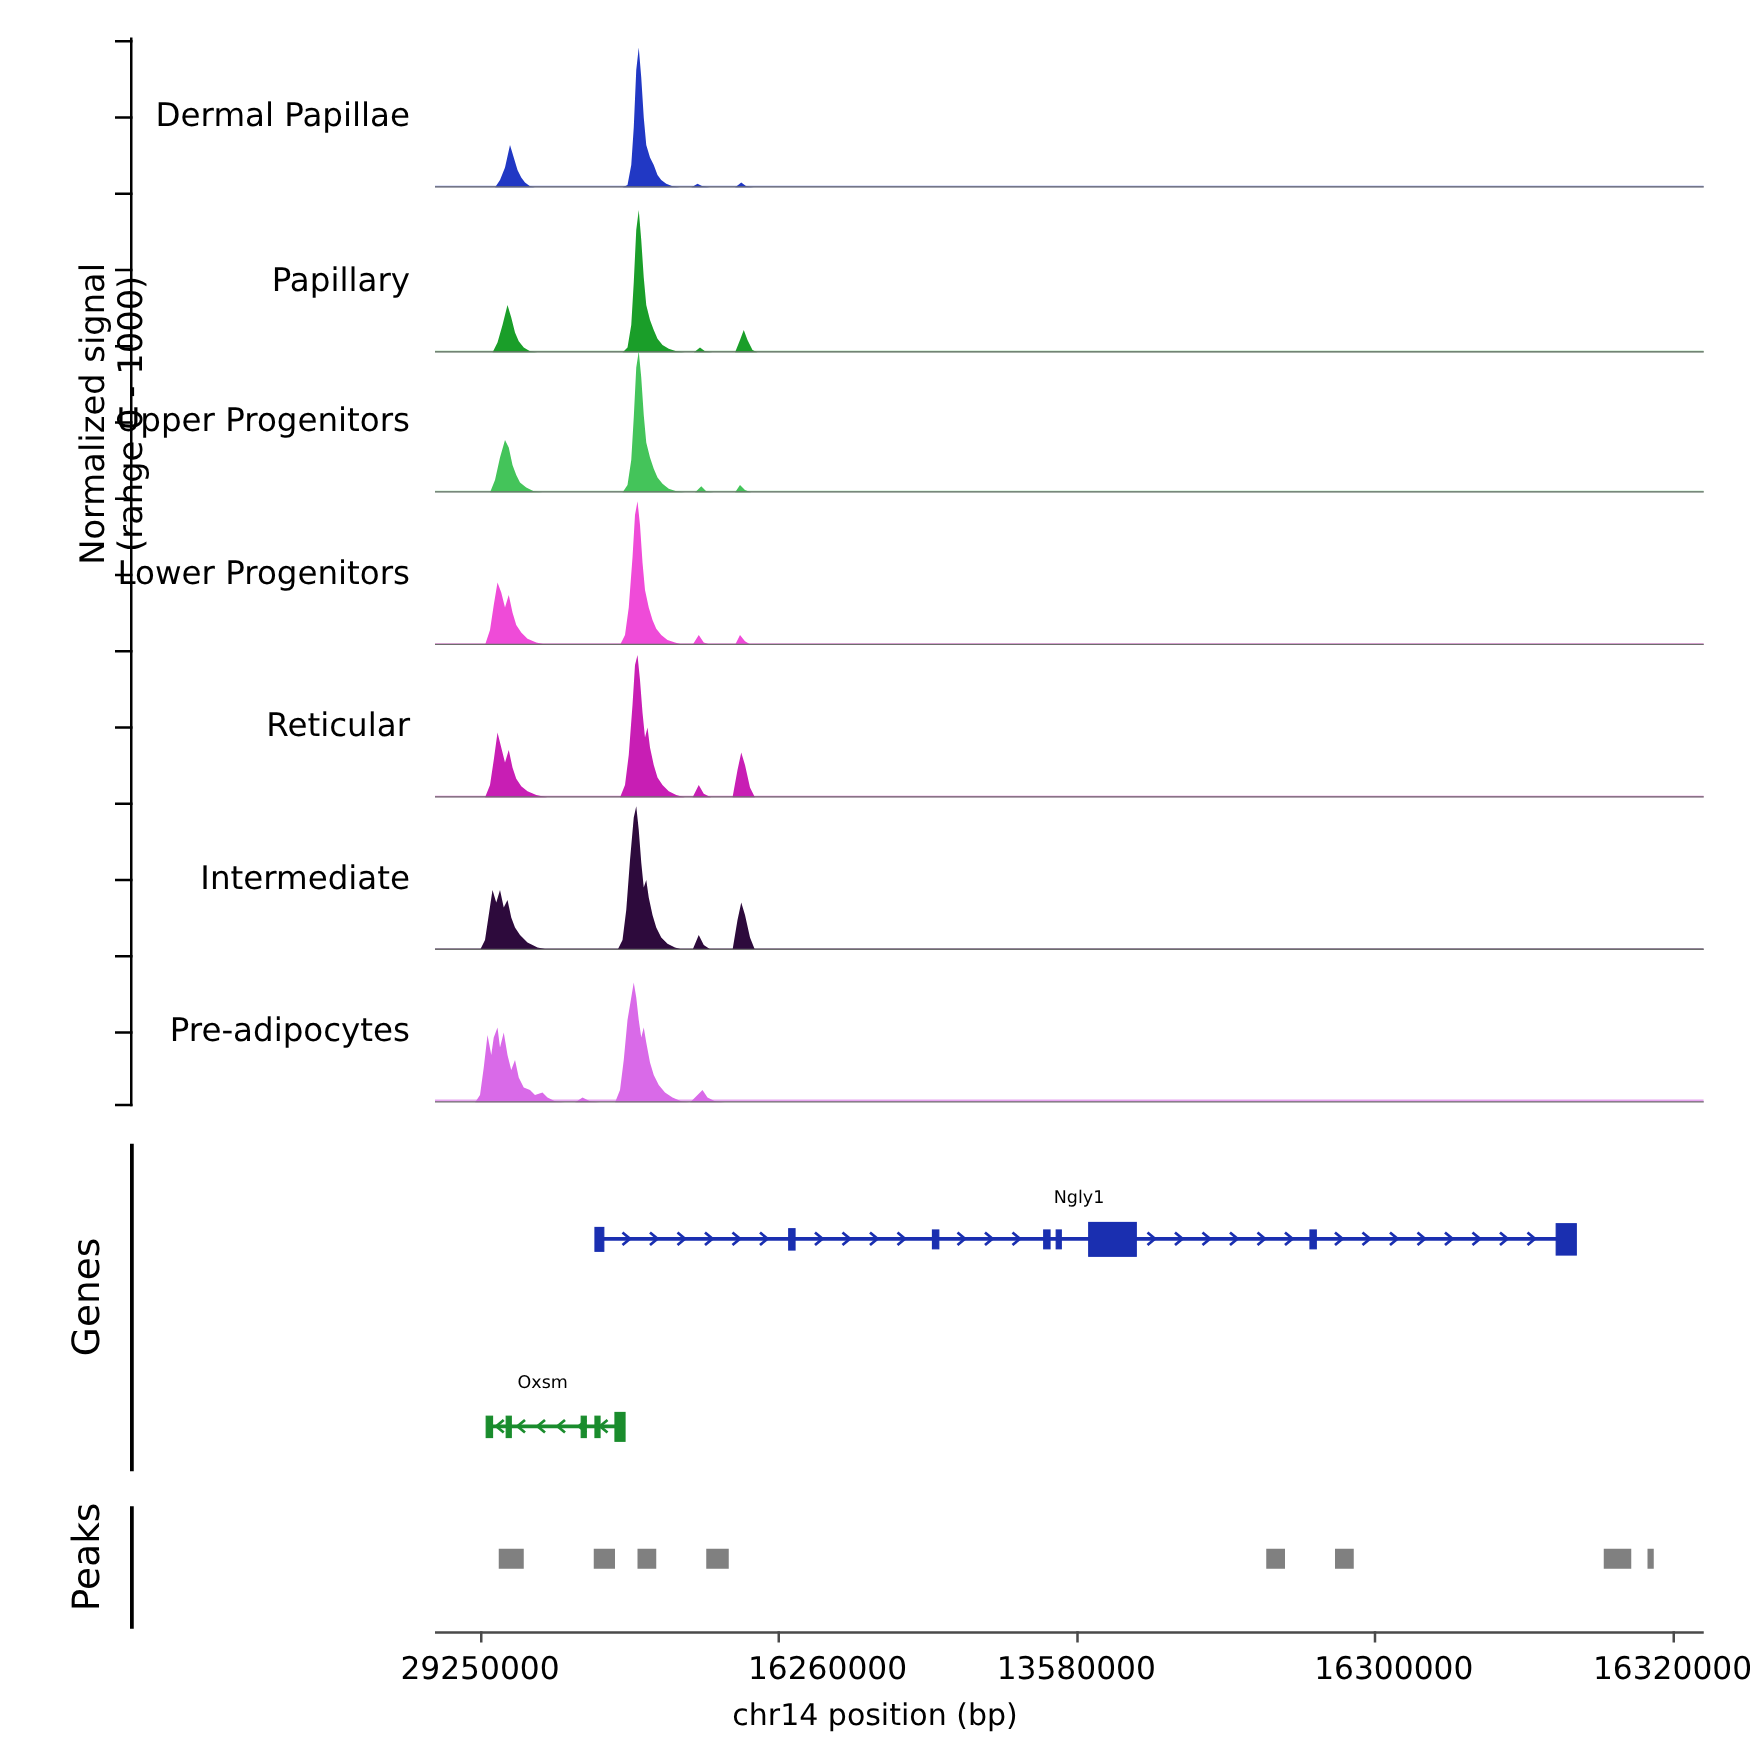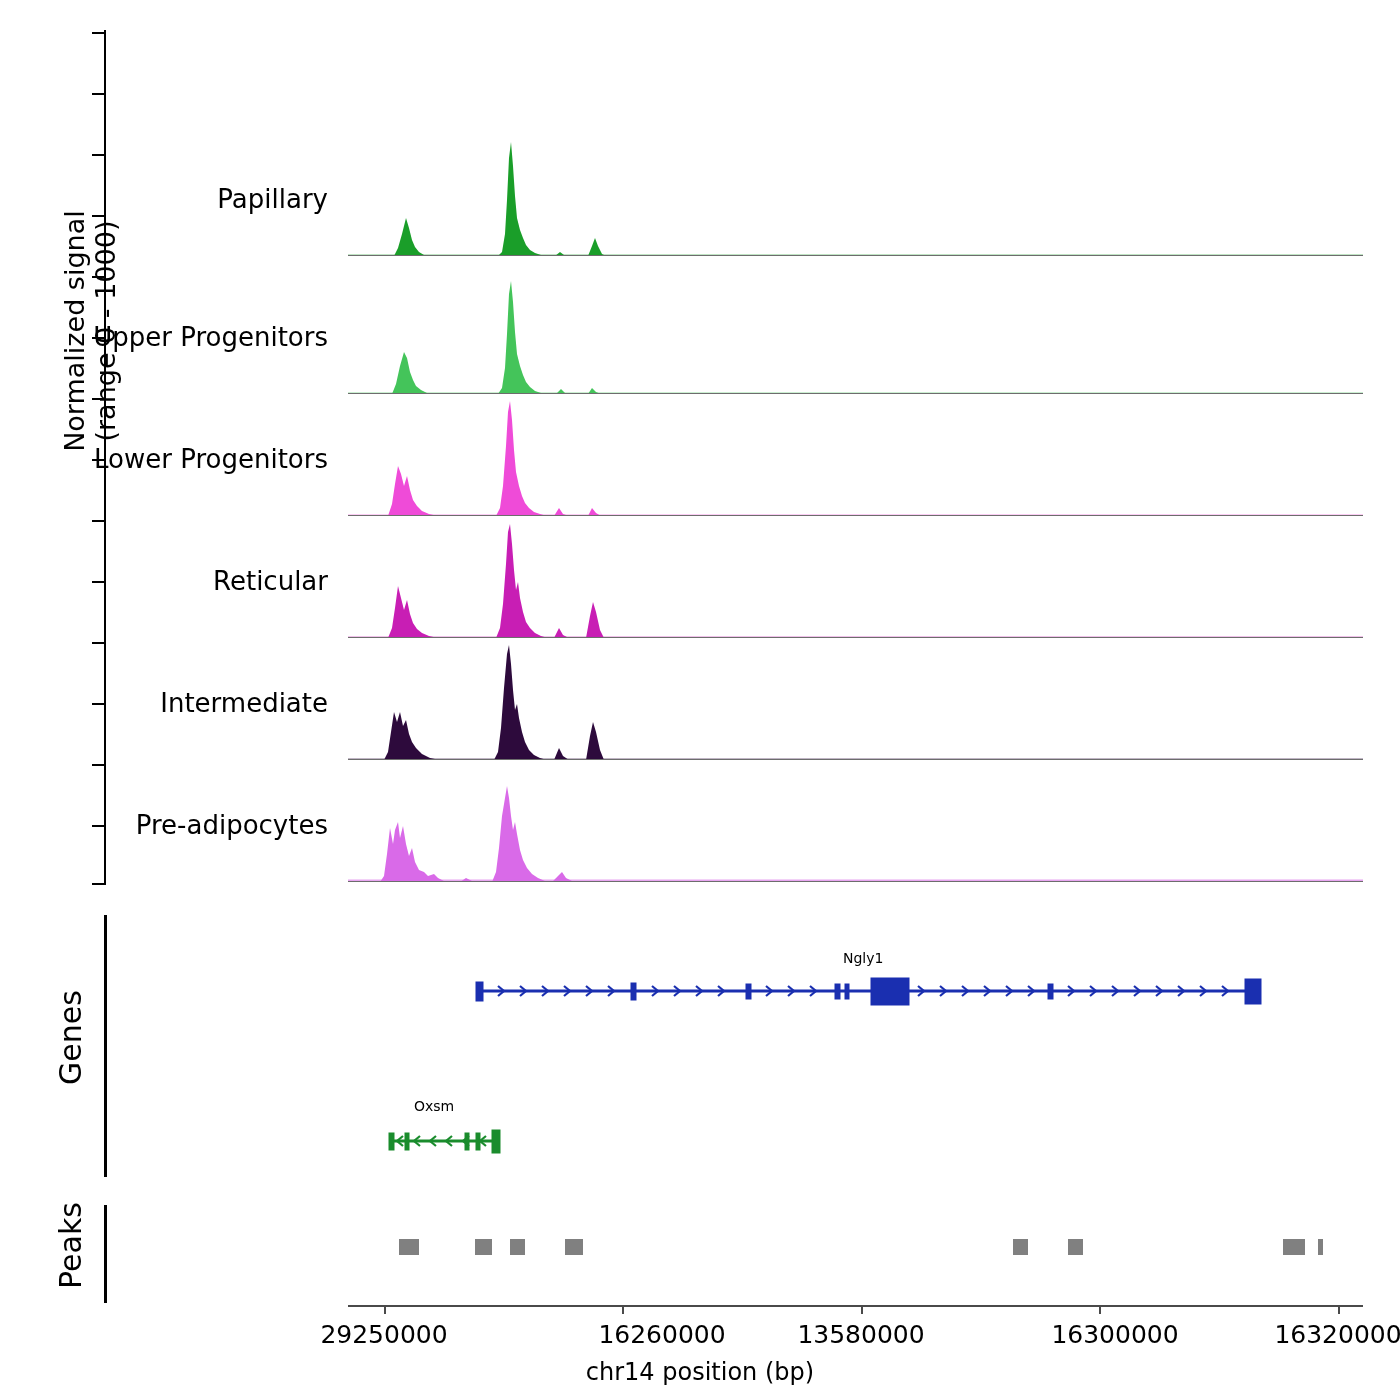--- a/index.html
+++ b/index.html
@@ -190,22 +190,33 @@
   <div class="sig-tick" style="top:581px;"></div>
   <div class="sig-tick" style="top:642px;"></div>
   <div class="sig-tick" style="top:703px;"></div>
   <div class="sig-tick" style="top:764px;"></div>
   <div class="sig-tick" style="top:825px;"></div>
   <div class="sig-tick" style="top:883px;"></div>
 
   <div class="ylabel">Normalized signal
 (range 0 - 1000)</div>
 
-
-  <div class="track" style="top:138px;">
+  <div class="track" style="top:32px;">
+    <div class="track-label">Dermal Papillae</div>
+    <svg viewBox="0 0 1015 118" preserveAspectRatio="none">
+      <path d="M0,118 L48,118 L52,112 L56,102 L60,84 L63,94 L66,104 L69,110 L72,114 L76,117 L80,118 L150,118
+               L154,116 L157,100 L159,70 L161,24 L163,6 L165,30 L167,62 L169,84 L172,94 L175,100 L178,108
+               L181,112 L185,115 L190,117 L196,118 L205,118 L210,115 L214,117 L220,118 L240,118 L245,114 L249,117 L255,118
+               L1015,118 Z" fill="#2138c4"></path>
+      <path d="M0,117.2 L1015,117.2" stroke="#2138c4" stroke-width="1.4" fill="none" opacity="0.55"></path>
+    </svg>
+    <div class="track-baseline"></div>
+  </div>
+
+  <div class="track" style="top:164px;">
     <div class="track-label">Papillary</div>
     <svg viewBox="0 0 1015 118" preserveAspectRatio="none">
       <path d="M0,118 L46,118 L50,110 L54,96 L58,80 L61,90 L64,102 L67,109 L71,114 L76,117 L82,118 L150,118
                L154,114 L157,96 L159,62 L161,20 L163,4 L165,28 L167,58 L169,80 L172,92 L175,100 L178,107
                L182,112 L187,115 L193,117 L200,118 L207,118 L212,114 L216,117 L222,118 L240,118 L244,108 L247,100
                L250,108 L254,116 L258,118 L1015,118 Z" fill="#1a9e29"></path>
       <path d="M0,117.2 L1015,117.2" stroke="#1a9e29" stroke-width="1.4" fill="none" opacity="0.55"></path>
     </svg>
     <div class="track-baseline"></div>
   </div>

